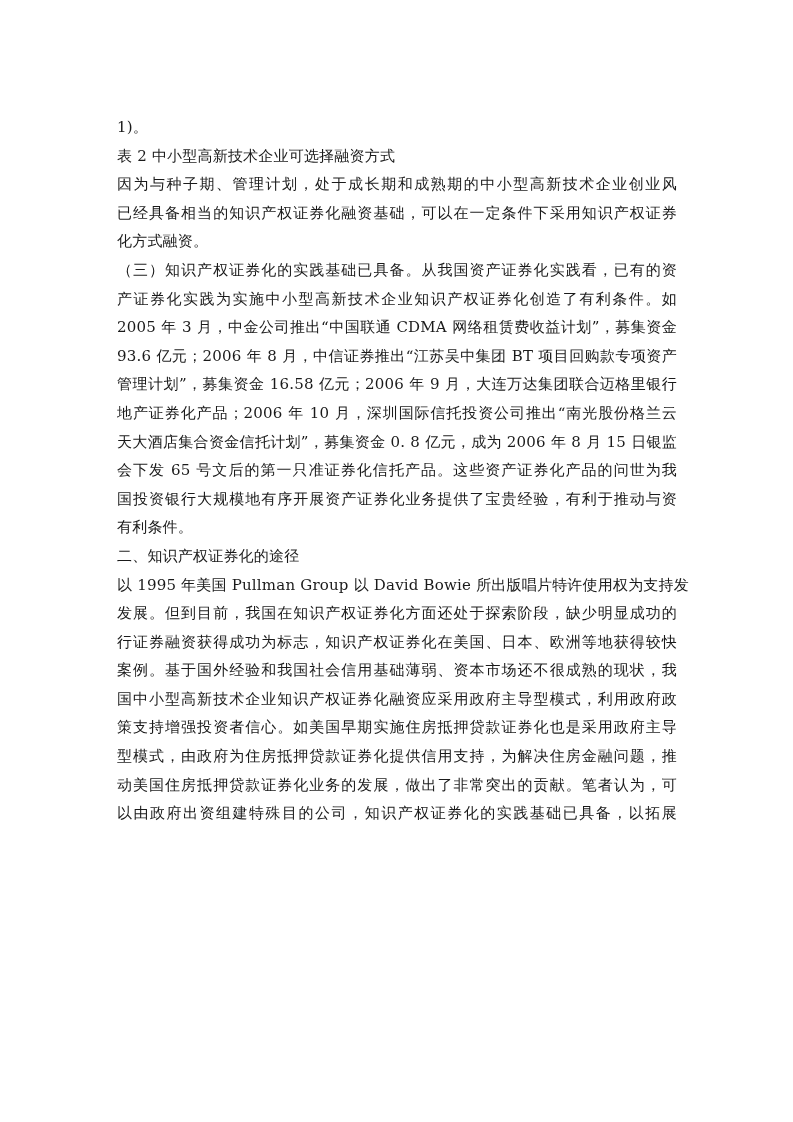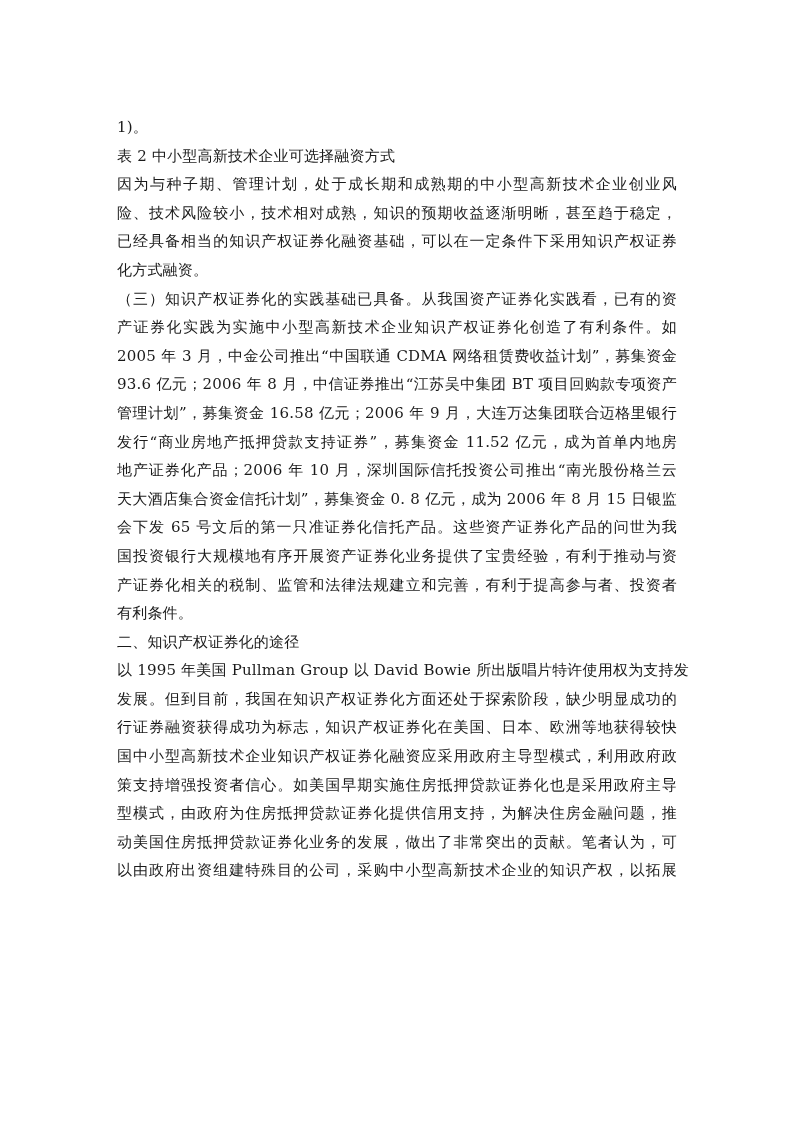--- a/index.html
+++ b/index.html
@@ -33,37 +33,35 @@
       text-align-last: justify;
     }
   </style>
 </head>
 <body>
 
 <div class="page">
   <div class="line">1)。</div>
   <div class="line">表 2 中小型高新技术企业可选择融资方式</div>
   <div class="line justify">因为与种子期、管理计划，处于成长期和成熟期的中小型高新技术企业创业风</div>
-  <div class="line justify">险、技术风险较小，技术相对成熟，知识的预期收益逐渐明晰，甚至趋于稳定，</div>
   <div class="line justify">已经具备相当的知识产权证券化融资基础，可以在一定条件下采用知识产权证券</div>
   <div class="line">化方式融资。</div>
   <div class="line justify">（三）知识产权证券化的实践基础已具备。从我国资产证券化实践看，已有的资</div>
   <div class="line justify">产证券化实践为实施中小型高新技术企业知识产权证券化创造了有利条件。如</div>
   <div class="line justify">2005 年 3 月，中金公司推出“中国联通 CDMA 网络租赁费收益计划”，募集资金</div>
   <div class="line justify">93.6 亿元；2006 年 8 月，中信证券推出“江苏吴中集团 BT 项目回购款专项资产</div>
   <div class="line justify">管理计划”，募集资金 16.58 亿元；2006 年 9 月，大连万达集团联合迈格里银行</div>
-  <div class="line justify">发行“商业房地产抵押贷款支持证券”，募集资金 11.52 亿元，成为首单内地房</div>
   <div class="line justify">地产证券化产品；2006 年 10 月，深圳国际信托投资公司推出“南光股份格兰云</div>
   <div class="line justify">天大酒店集合资金信托计划”，募集资金 0. 8 亿元，成为 2006 年 8 月 15 日银监</div>
   <div class="line justify">会下发 65 号文后的第一只准证券化信托产品。这些资产证券化产品的问世为我</div>
   <div class="line justify">国投资银行大规模地有序开展资产证券化业务提供了宝贵经验，有利于推动与资</div>
-  <div class="line justify">产证券化相关的税制、监管和法律法规建立和完善，有利于提高参与者、投资者</div>
   <div class="line">有利条件。</div>
   <div class="line">二、知识产权证券化的途径</div>
   <div class="line justify">以 1995 年美国 Pullman Group 以 David Bowie 所出版唱片特许使用权为支持发</div>
   <div class="line justify">发展。但到目前，我国在知识产权证券化方面还处于探索阶段，缺少明显成功的</div>
   <div class="line justify">行证券融资获得成功为标志，知识产权证券化在美国、日本、欧洲等地获得较快</div>
+  <div class="line justify">案例。基于国外经验和我国社会信用基础薄弱、资本市场还不很成熟的现状，我</div>
   <div class="line justify">国中小型高新技术企业知识产权证券化融资应采用政府主导型模式，利用政府政</div>
   <div class="line justify">策支持增强投资者信心。如美国早期实施住房抵押贷款证券化也是采用政府主导</div>
   <div class="line justify">型模式，由政府为住房抵押贷款证券化提供信用支持，为解决住房金融问题，推</div>
   <div class="line justify">动美国住房抵押贷款证券化业务的发展，做出了非常突出的贡献。笔者认为，可</div>
-  <div class="line justify">以由政府出资组建特殊目的公司，采购中小型高新技术企业的知识产权，以拓展</div>
+  <div class="line justify">以由政府出资组建特殊目的公司，知识产权证券化的实践基础已具备，以拓展</div>
 </div>
 
 </body></html>

